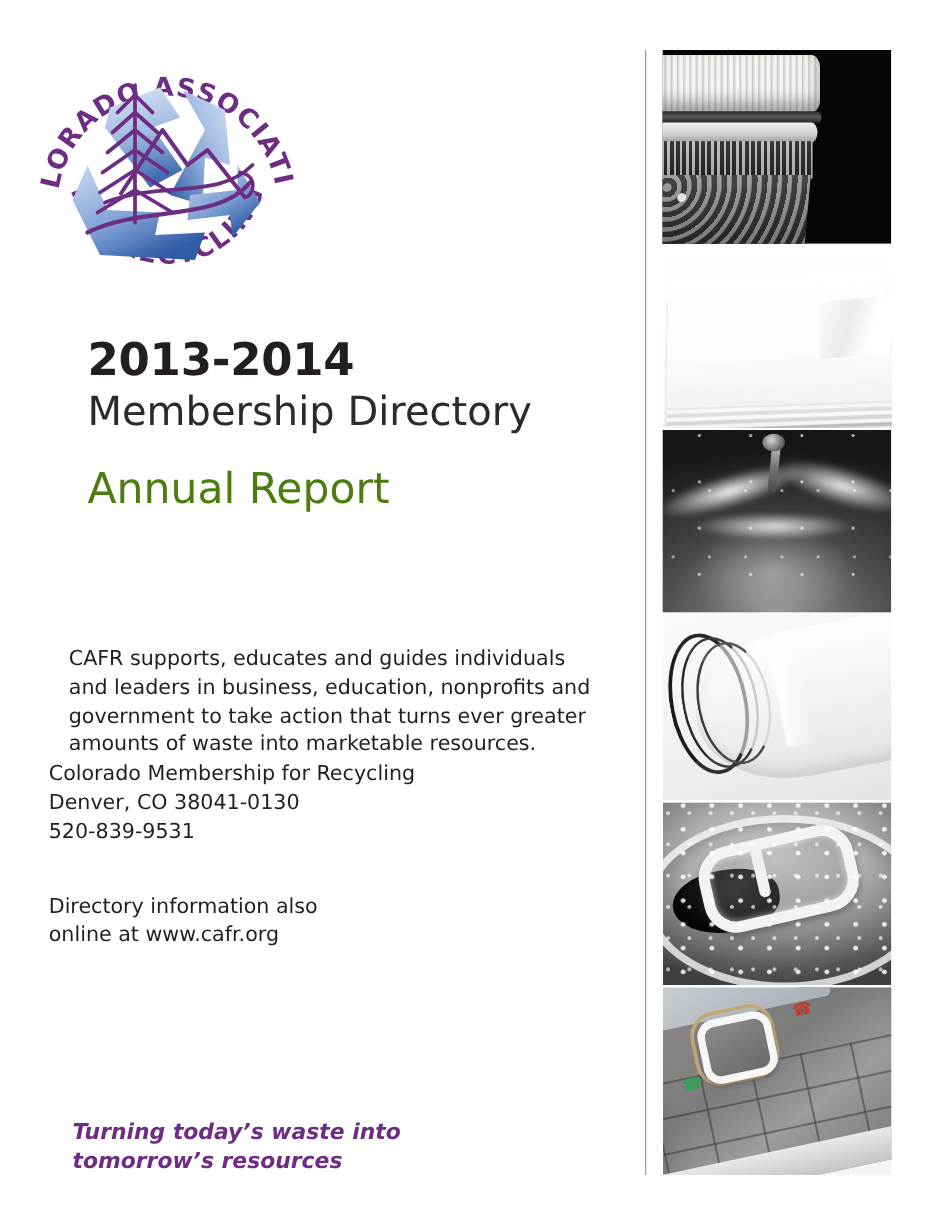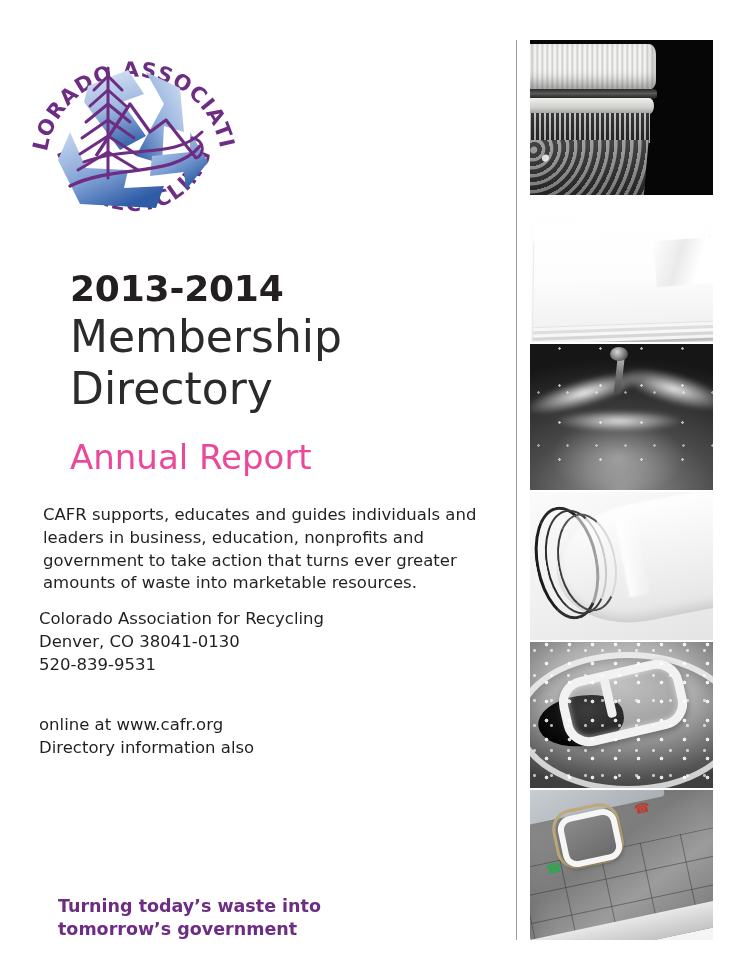--- a/index.html
+++ b/index.html
@@ -51,50 +51,50 @@
   }
   .year-line {
     font-size: 36px;
     font-weight: bold;
     letter-spacing: -0.2px;
     line-height: 1.08;
     color: #231f20;
     margin: 0;
   }
   .directory-line {
-    font-size: 44px;
+    font-size: 32px;
     font-weight: normal;
     line-height: 1.18;
     color: #2b2b2b;
     margin: 2px 0 0 0;
   }
   .and-line {
     font-size: 16px;
     font-weight: normal;
     color: #2b2b2b;
     margin: 22px 0 0 0;
   }
   .annual-line {
     font-size: 34px;
     font-weight: normal;
-    color: #ec4899;
+    color: #4d7c0f;
     margin: 22px 0 0 0;
   }
 
   
   .mission {
     position: absolute;
     left: 39px;
     top: 500px;
     width: 456px;
     font-size: 16.5px;
     line-height: 1.38;
     color: #231f20;
   }
-  .mission p { margin: 4px; }
+  .mission p { margin: 16px; }
 
   .address {
     position: absolute;
     left: 39px;
     top: 608px;
     width: 420px;
     font-size: 16.5px;
     line-height: 1.38;
     color: #231f20;
   }
@@ -112,20 +112,21 @@
   .online div { white-space: nowrap; }
 
   
   .tagline {
     position: absolute;
     left: 58px;
     top: 895px;
     width: 400px;
     font-size: 17.5px;
     font-weight: bold;
+    font-style: italic;
     line-height: 1.32;
     color: #6d2d83;
   }
   .tagline div { white-space: nowrap; }
 
   
   .divider {
     position: absolute;
     left: 516px;
     top: 40px;
@@ -519,33 +520,33 @@
       <div class="year-line">2013-2014</div>
       <div class="directory-line">Membership Directory</div>
       <div class="annual-line">Annual Report</div>
     </div>
 
     <div class="mission">
       <p>CAFR supports, educates and guides individuals and leaders in business, education, nonprofits and government to take action that turns ever greater amounts of waste into marketable resources.</p>
     </div>
 
     <div class="address">
-      <div>Colorado Association for Recycling</div>
+      <div>Colorado Membership for Recycling</div>
       <div>Denver, CO 38041-0130</div>
       <div>520-839-9531</div>
     </div>
 
     <div class="online">
+      <div>Directory information also</div>
       <div>online at www.cafr.org</div>
-      <div>Directory information also</div>
     </div>
 
     <div class="tagline">
       <div>Turning today’s waste into</div>
-      <div>tomorrow’s government</div>
+      <div>tomorrow’s resources</div>
     </div>
   </div>
 
   <div class="divider"></div>
 
   <div class="photo-strip">
 
     <div class="photo photo-bottle">
       <div class="ph-bottle-bg"></div>
       <div class="ph-bottle-cap"></div>

